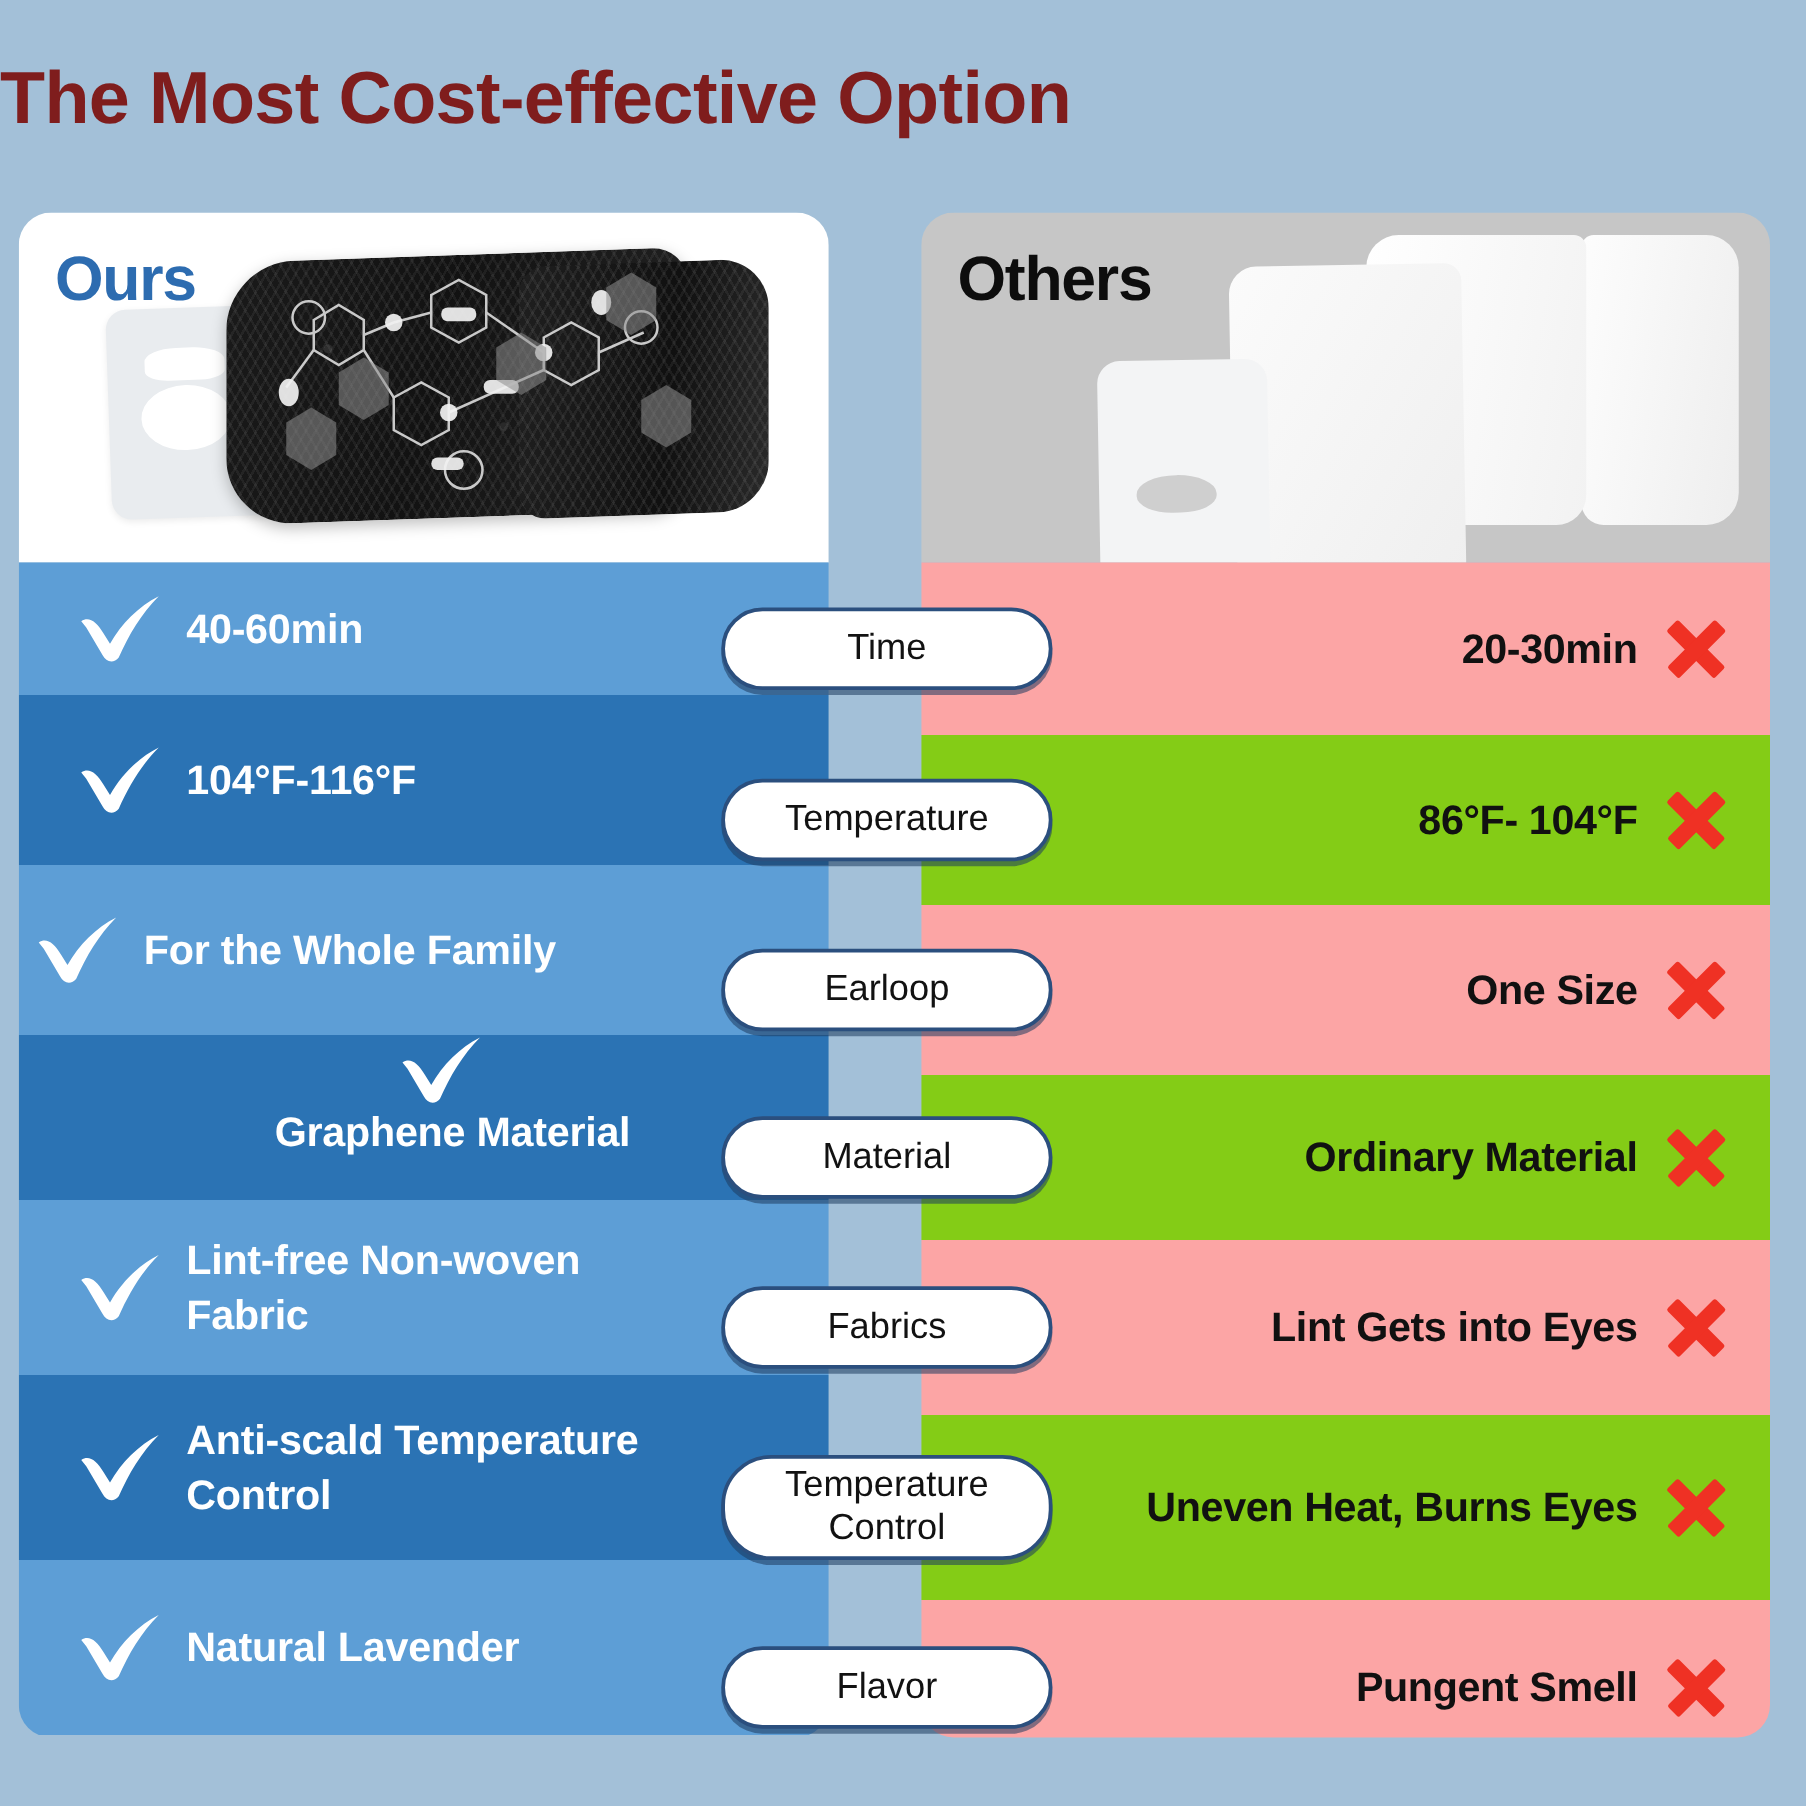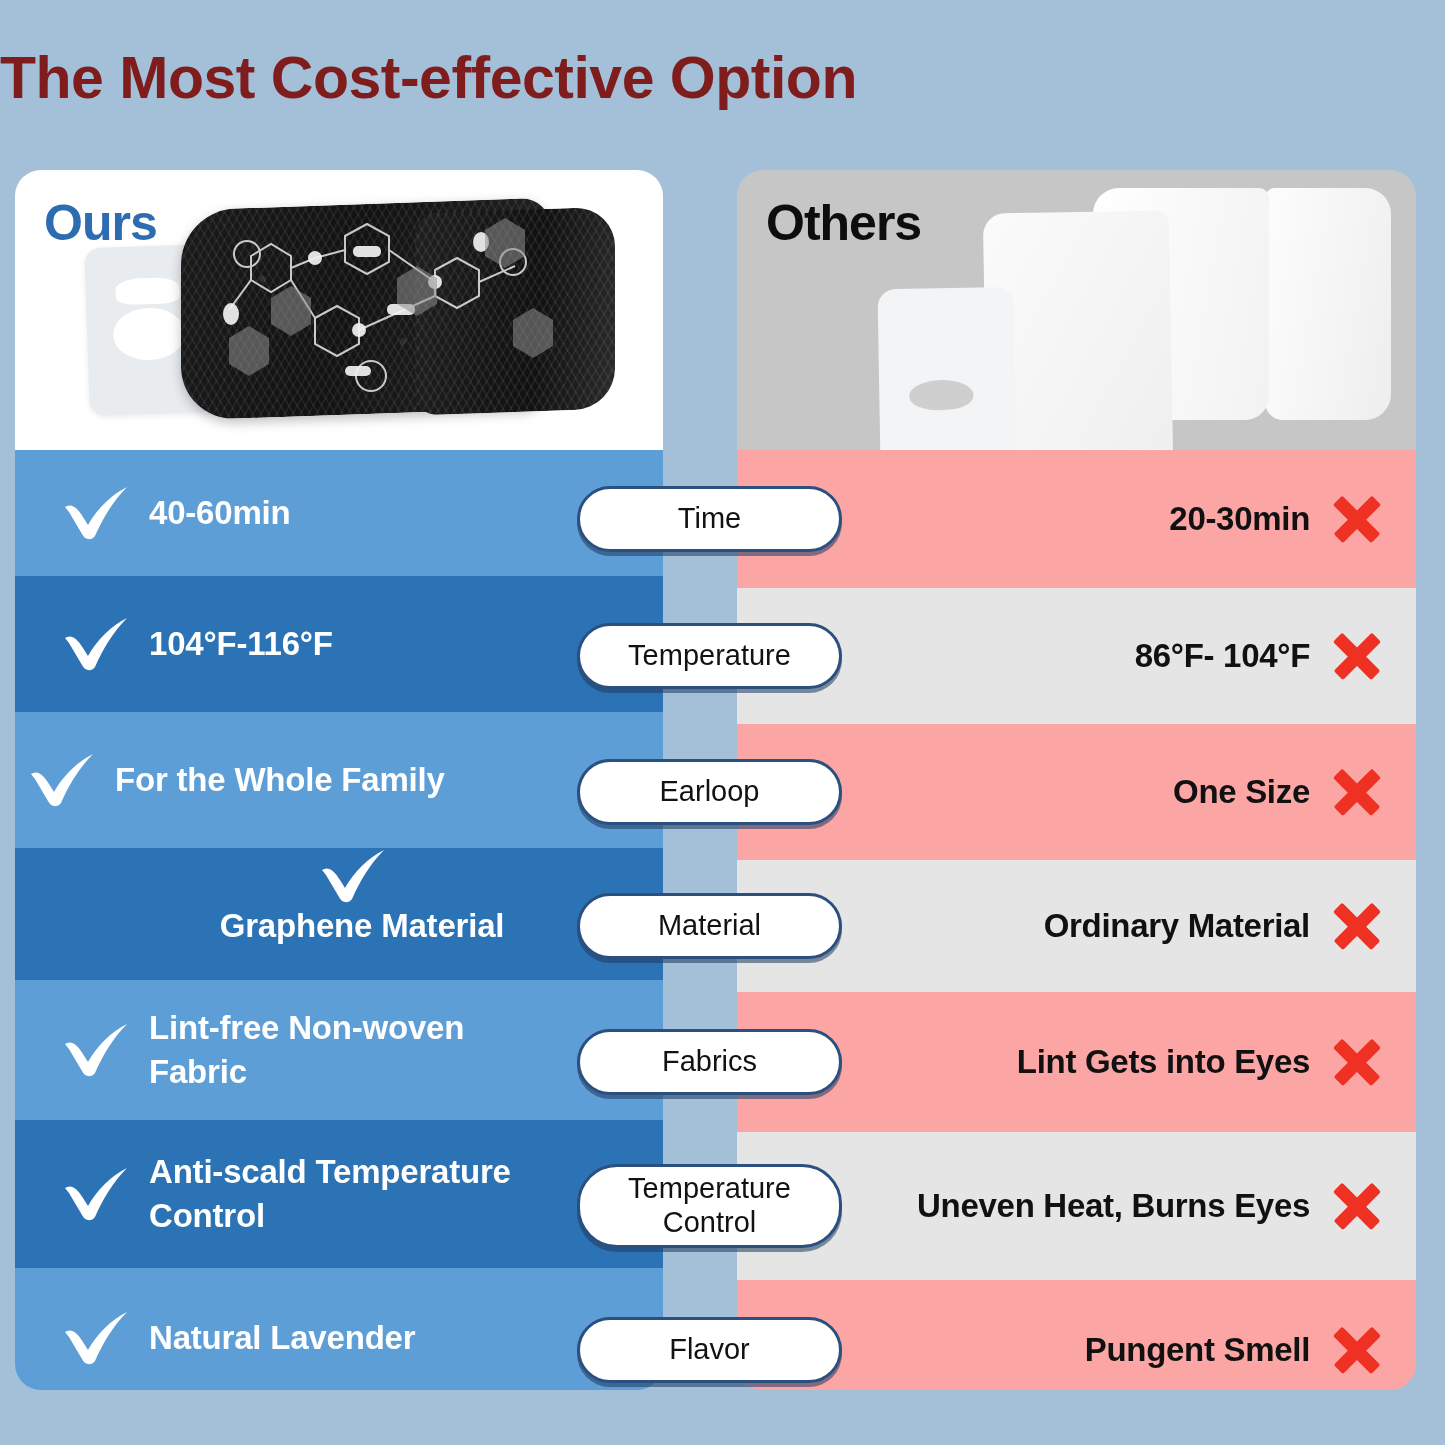--- a/index.html
+++ b/index.html
@@ -184,21 +184,21 @@
 
   .row-r {
     position: relative;
     display: flex;
     align-items: center;
     justify-content: flex-end;
     width: 100%;
     padding-right: 28px;
   }
   .row-r.white { background: #fca5a5; }
-  .row-r.gray  { background: #e5e5e5; }
+  .row-r.gray  { background: #84cc16; }
 
   .row-r-text {
     font-size: 33px;
     font-weight: 700;
     color: #111111;
     letter-spacing: -0.3px;
     text-align: right;
   }
   .cross { flex: 0 0 auto; width: 62px; height: 56px; margin-left: 16px; }
 
@@ -266,21 +266,21 @@
             <polygon points="256,128 276,116 296,128 296,154 276,166 256,154"></polygon>
             <polygon points="382,108 402,96 422,108 422,134 402,146 382,134"></polygon>
             <polygon points="470,60 490,48 510,60 510,86 490,98 470,86"></polygon>
             <polygon points="214,168 234,156 254,168 254,194 234,206 214,194"></polygon>
             <polygon points="498,150 518,138 538,150 538,176 518,188 498,176"></polygon>
           </g>
         </svg>
       </div>
     </div>
     <div class="rows-left">
-        <div class="row-l light" style="height: 126px;">
+        <div class="row-l light" style="height: 106px;">
           <span class="check"><svg viewBox="0 0 74 56">
               <path d="M4 22 C10 18 16 22 22 32 L27 40 C36 24 50 10 66 2 C52 16 42 33 34 51 C30 56 24 55 21 49 L8 27 Z" fill="#ffffff"></path>
             </svg></span>
           <span class="row-l-text">40-60min</span>
         </div>
         <div class="row-l dark" style="height: 136px;">
           <span class="check"><svg viewBox="0 0 74 56">
               <path d="M4 22 C10 18 16 22 22 32 L27 40 C36 24 50 10 66 2 C52 16 42 33 34 51 C30 56 24 55 21 49 L8 27 Z" fill="#ffffff"></path>
             </svg></span>
           <span class="row-l-text">104°F-116°F</span>

